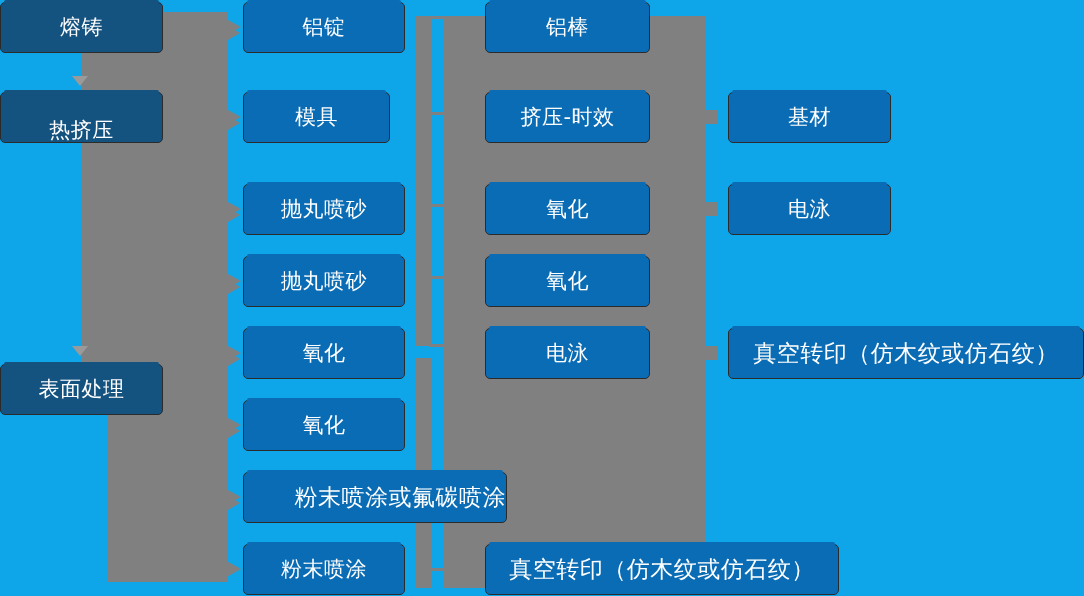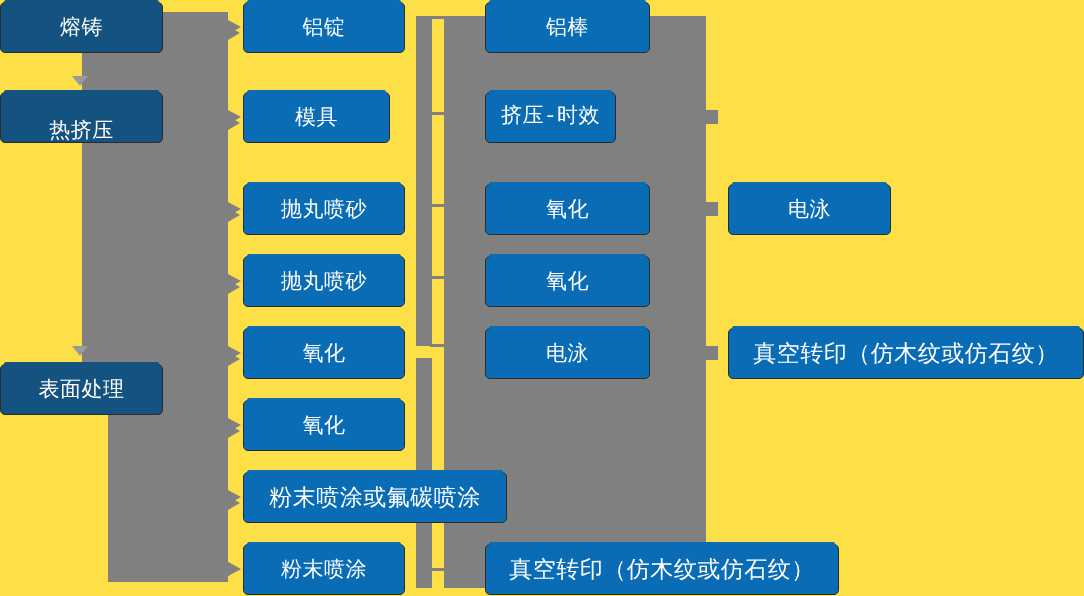--- a/index.html
+++ b/index.html
@@ -8,21 +8,21 @@
     padding: 0;
     background: #ffffff;
   }
   body {
     font-family: "DejaVu Sans", "Liberation Sans", sans-serif;
   }
   #canvas {
     position: relative;
     width: 1084px;
     height: 596px;
-    background: #fde047;
+    background: #0ea5e9;
     overflow: hidden;
   }
 
   
   .gray-layer {
     position: absolute;
     left: 0; top: 0;
     width: 1084px;
     height: 596px;
     pointer-events: none;
@@ -148,46 +148,49 @@
   </div>
   <div class="node step" style="left:243px; top:256px; width:162px; height:51px;">
     <span>抛丸喷砂</span>
   </div>
   <div class="node step" style="left:243px; top:328px; width:162px; height:51px;">
     <span>氧化</span>
   </div>
   <div class="node step" style="left:243px; top:400px; width:162px; height:51px;">
     <span>氧化</span>
   </div>
-  <div class="node step wide" style="left:243px; top:472px; width:264px; height:51px;">
+  <div class="node step wide" style="left:243px; top:472px; width:264px; height:51px;justify-content:flex-end;">
     <span>粉末喷涂或氟碳喷涂</span>
   </div>
   <div class="node step" style="left:243px; top:544px; width:162px; height:51px;">
     <span>粉末喷涂</span>
   </div>
 
   <div class="node step" style="left:485px; top:2px; width:165px; height:51px;">
     <span>铝棒</span>
   </div>
-  <div class="node step" style="left:485px; top:92px; width:131px; height:51px;font-family:Liberation Mono, monospace;">
+  <div class="node step" style="left:485px; top:92px; width:165px; height:51px;">
     <span>挤压-时效</span>
   </div>
   <div class="node step" style="left:485px; top:184px; width:165px; height:51px;">
     <span>氧化</span>
   </div>
   <div class="node step" style="left:485px; top:256px; width:165px; height:51px;">
     <span>氧化</span>
   </div>
   <div class="node step" style="left:485px; top:328px; width:165px; height:51px;">
     <span>电泳</span>
   </div>
   <div class="node step wide" style="left:485px; top:544px; width:354px; height:51px;">
     <span>真空转印（仿木纹或仿石纹）</span>
   </div>
 
+  <div class="node step" style="left:728px; top:92px; width:163px; height:51px;">
+    <span>基材</span>
+  </div>
   <div class="node step" style="left:728px; top:184px; width:163px; height:51px;">
     <span>电泳</span>
   </div>
   <div class="node step wide" style="left:728px; top:328px; width:356px; height:51px;">
     <span>真空转印（仿木纹或仿石纹）</span>
   </div>
 
 </div>
 
 </body></html>

